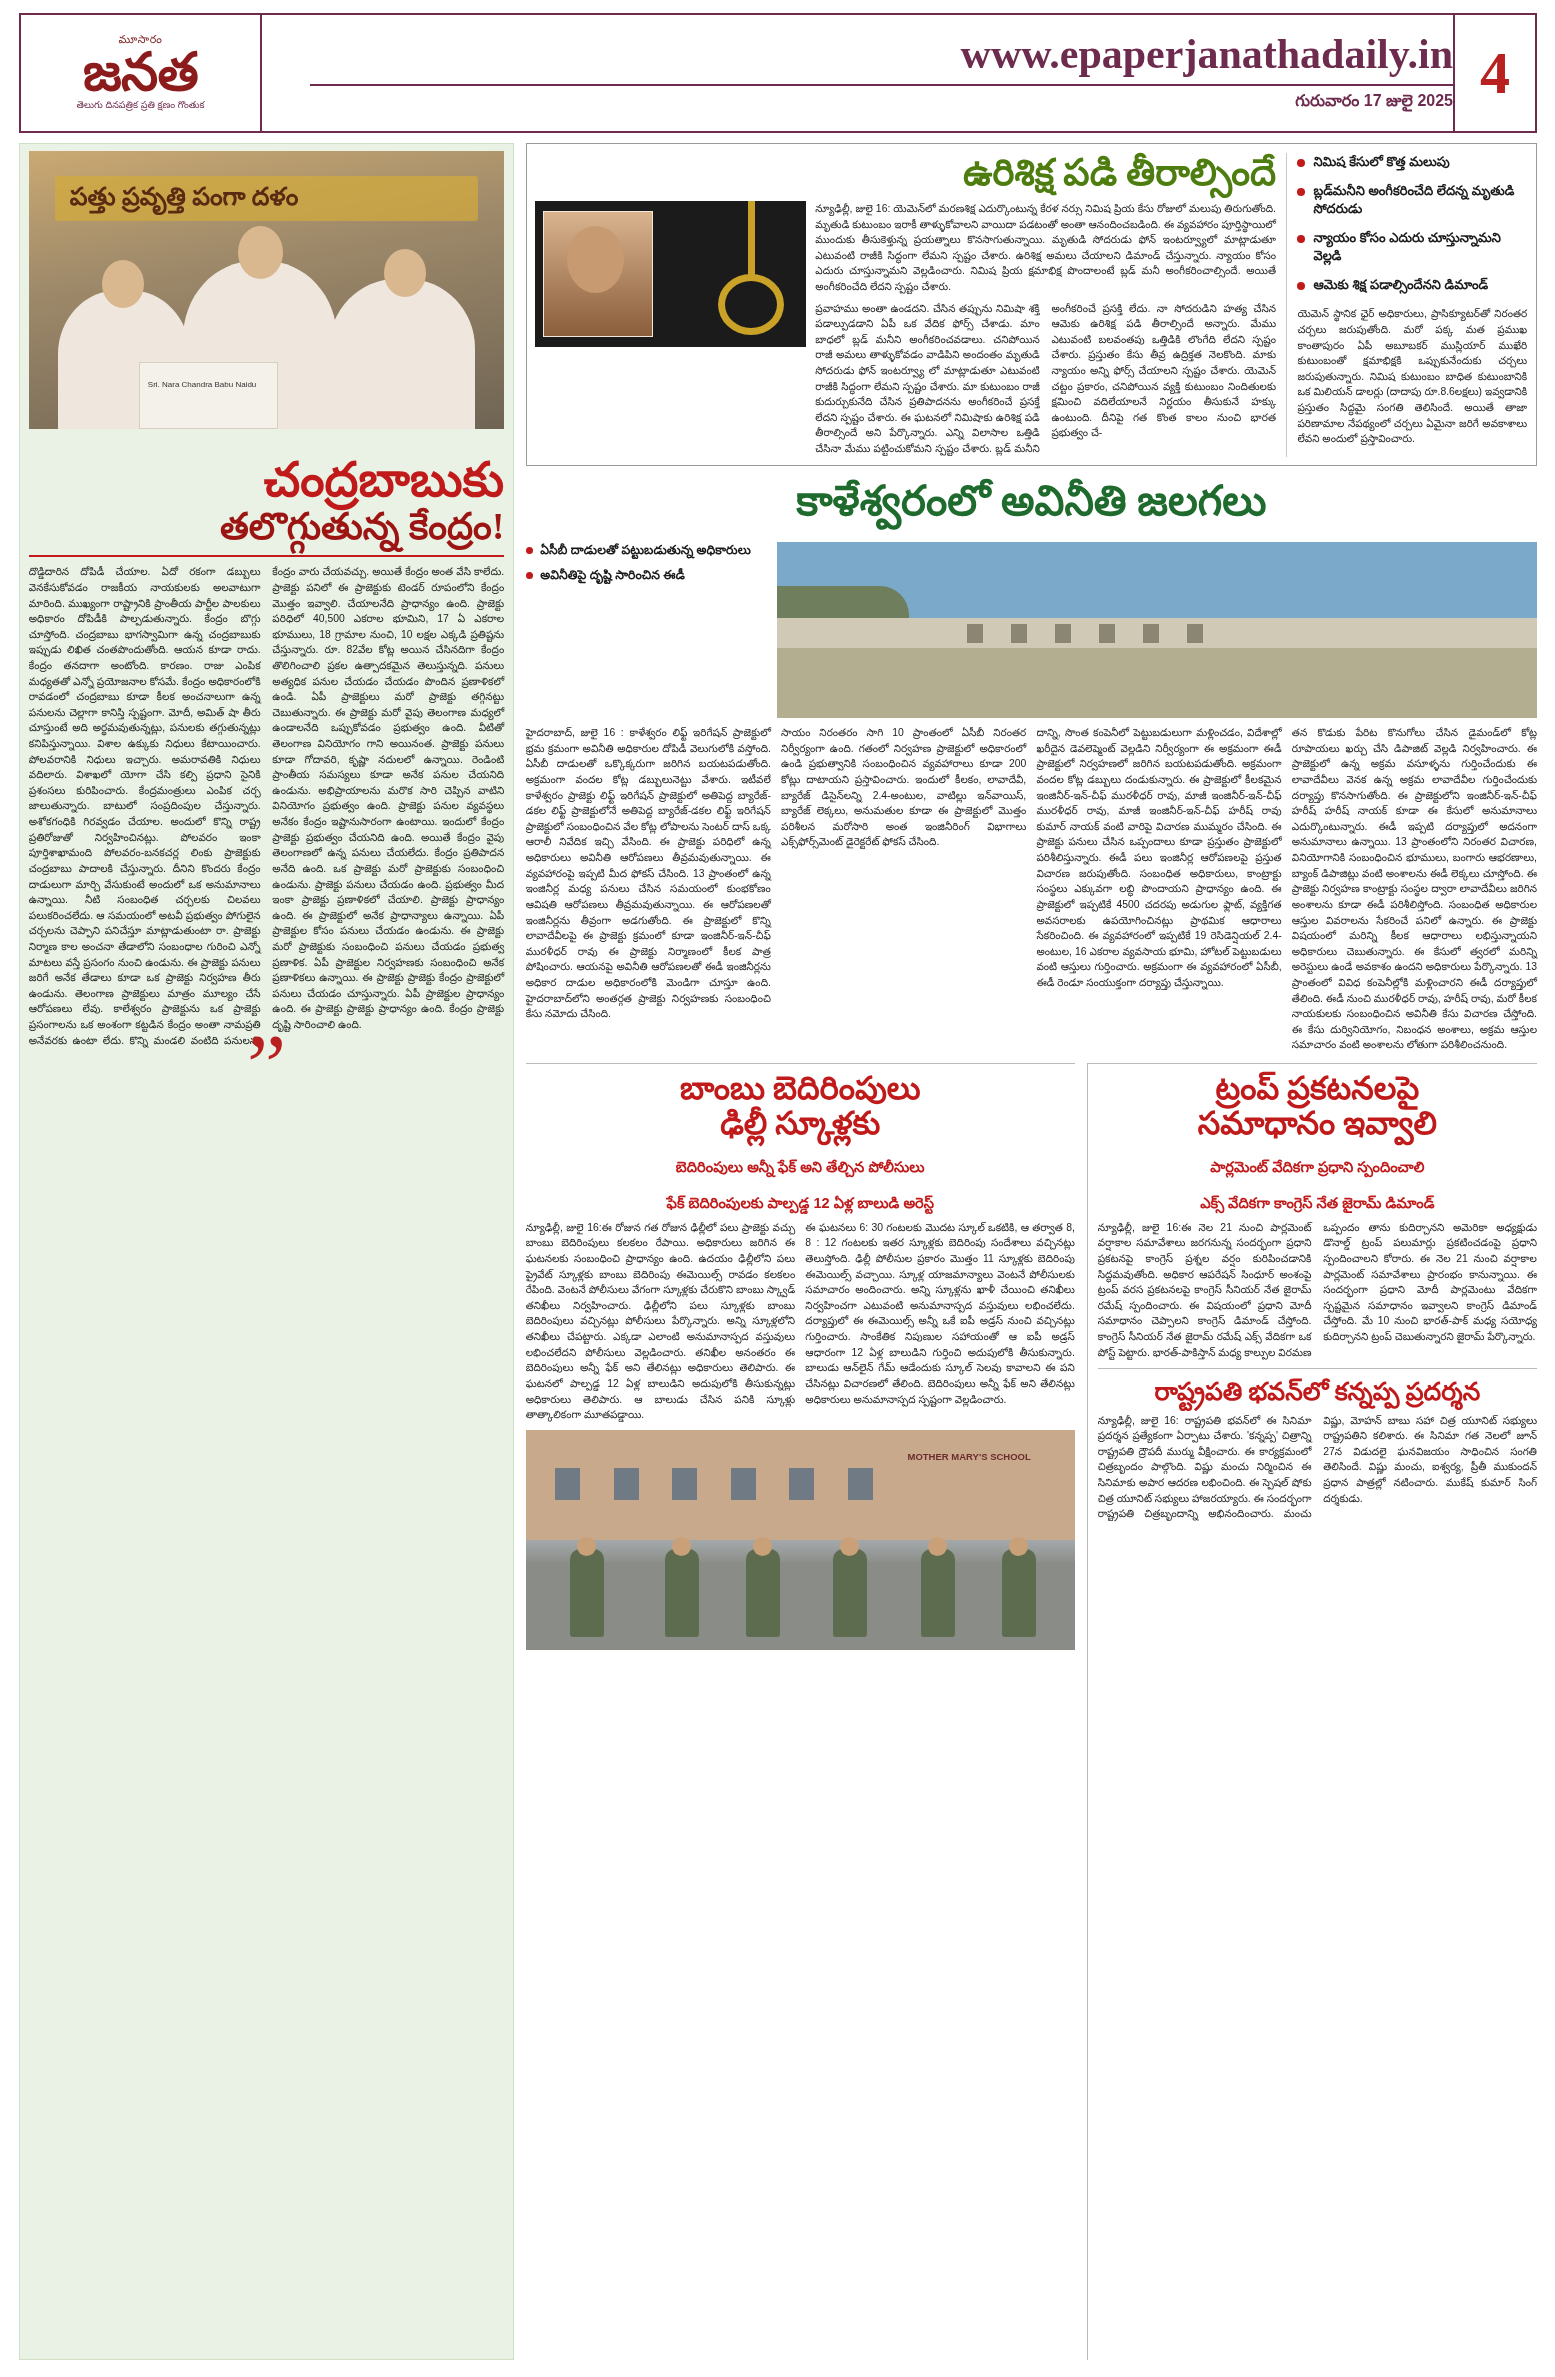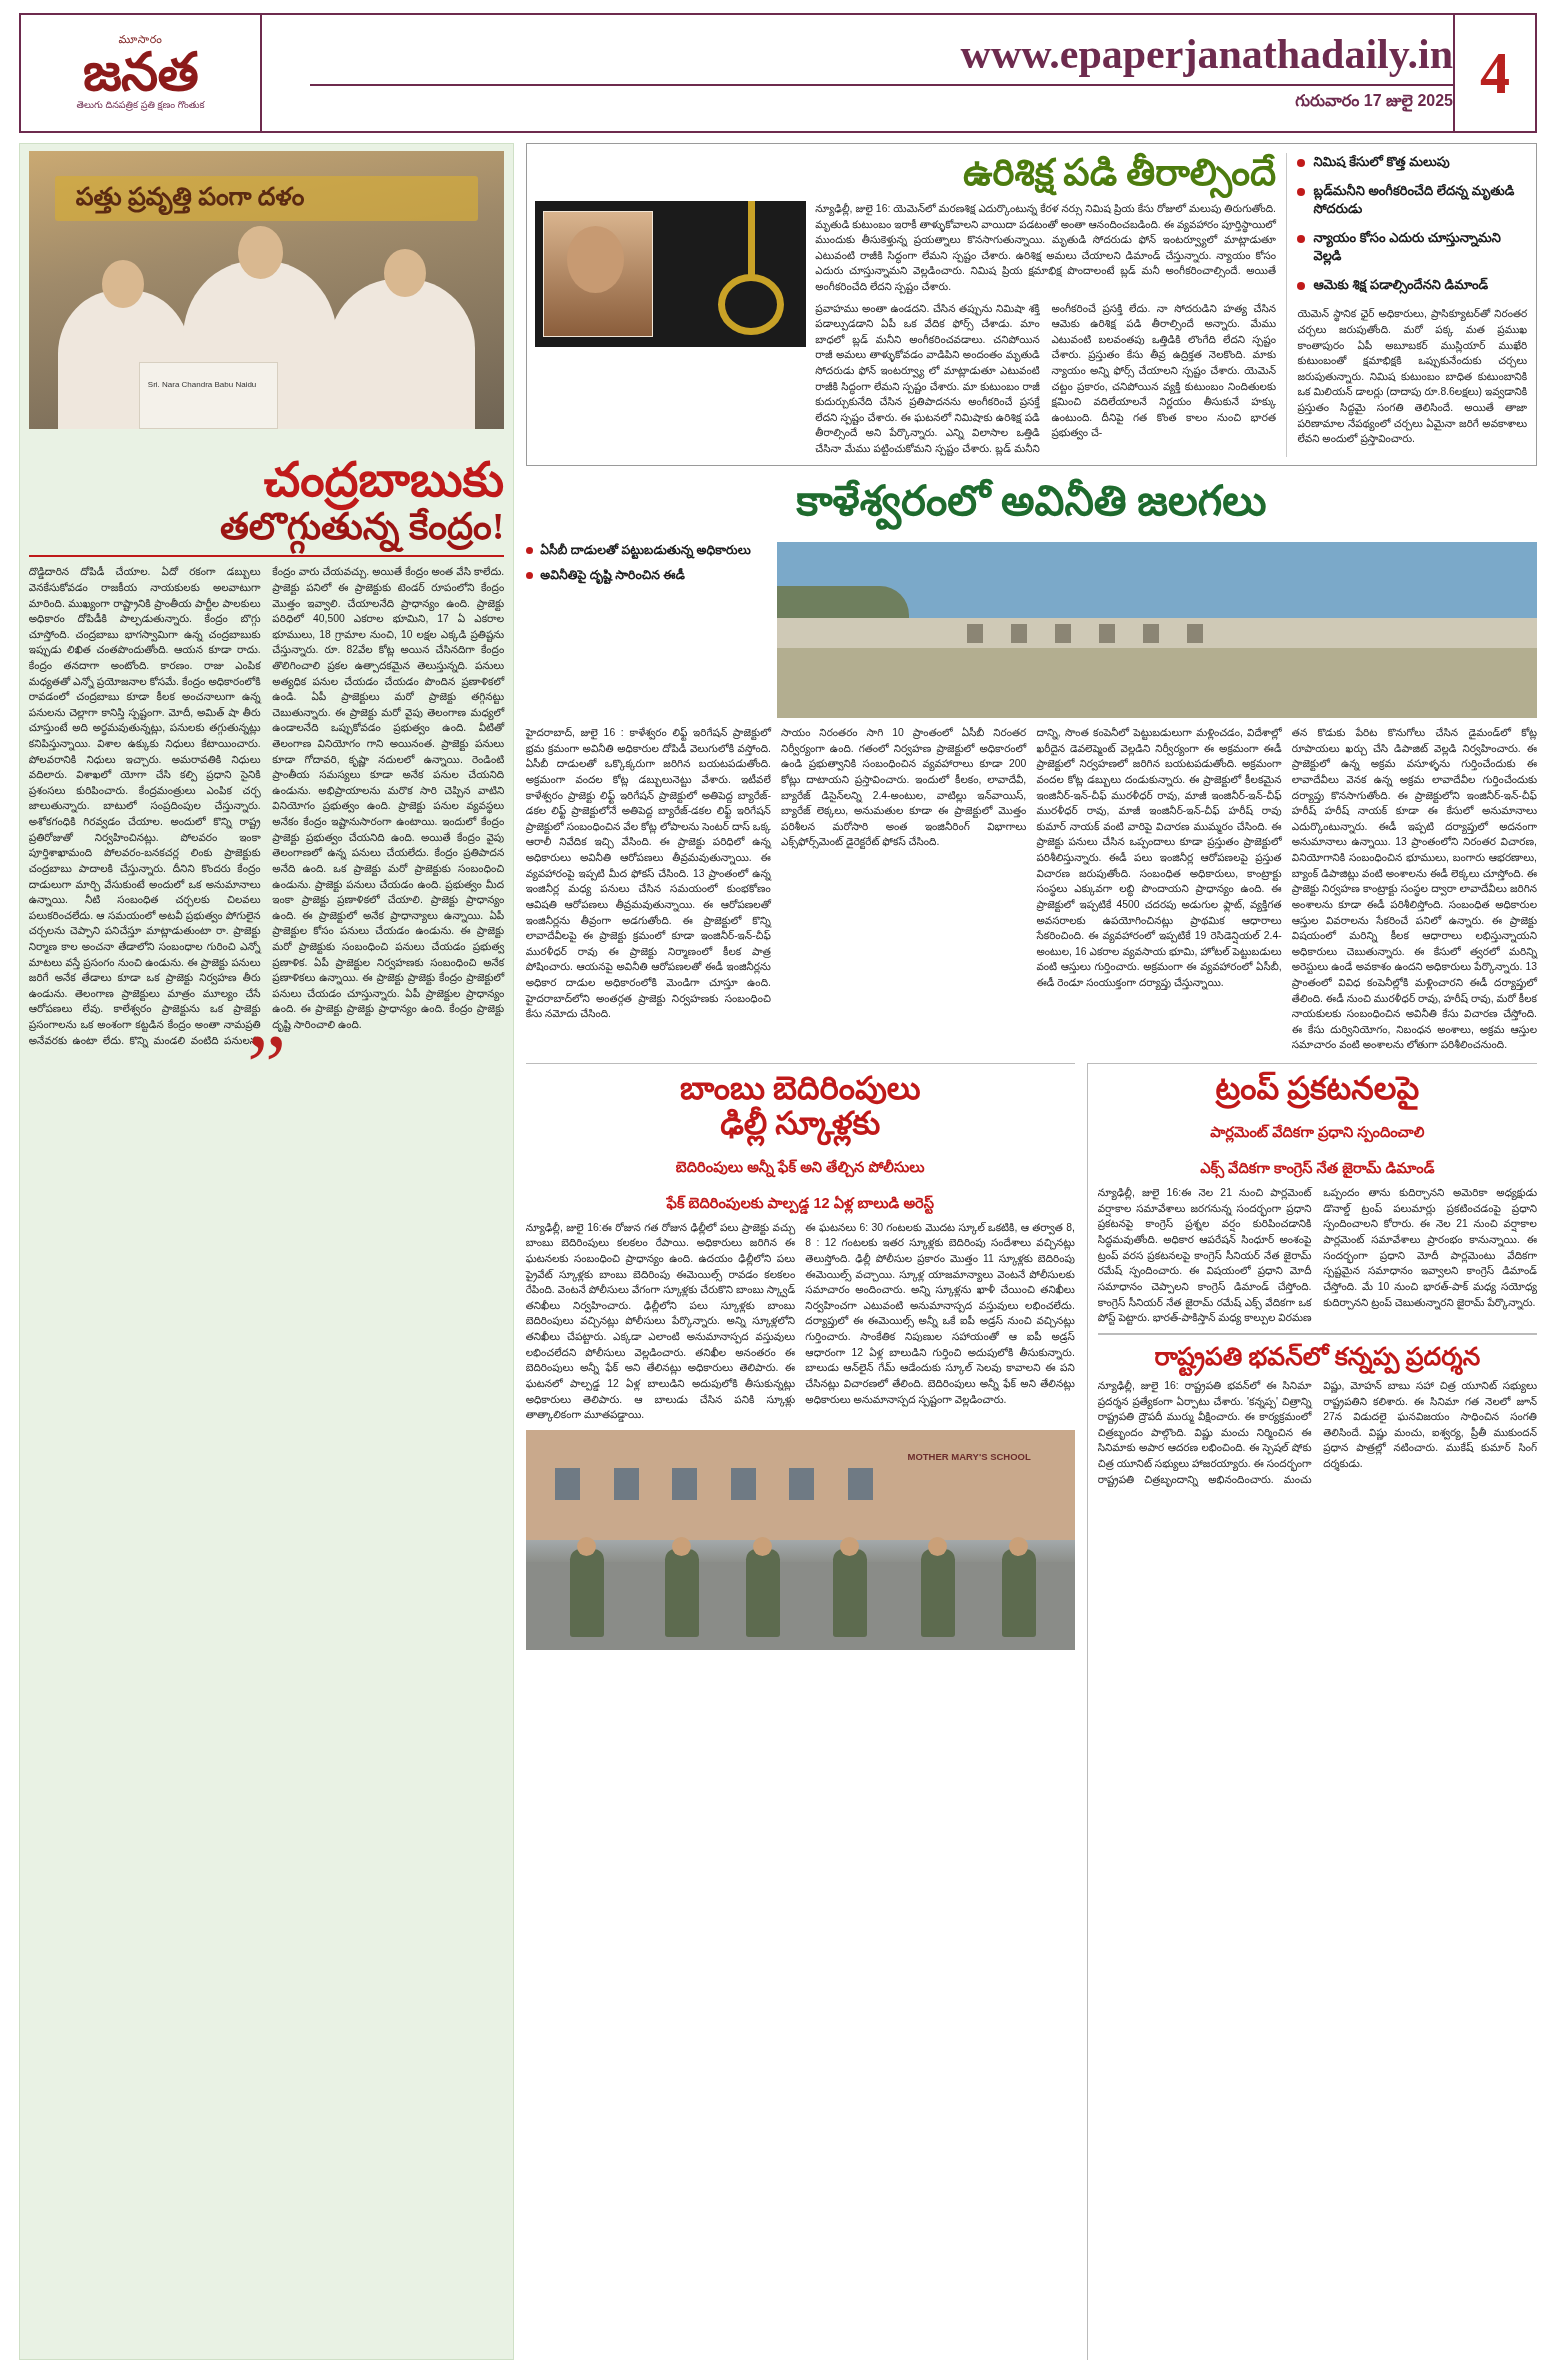--- a/index.html
+++ b/index.html
@@ -124,21 +124,21 @@
     background: linear-gradient(170deg,#caa972 0%, #9f8a6a 38%, #6f6454 100%);
   }
   .photo-lead .banner {
     position: absolute;
     top: 25px; left: 26px; right: 26px;
     height: 45px;
     background: rgba(210,170,60,0.72);
     border-radius: 2.9px;
   }
   .photo-lead .banner-text {
-    position:absolute; top:32px; left:47px;
+    position:absolute; top:32px; left:41px;
     color:#5b2a12; font-size:25px; font-weight:bold;
     font-family:"Liberation Serif", serif;
   }
   .photo-lead .figure {
     position: absolute;
     bottom: 0;
     border-radius: 46% 46% 0 0;
     background: #efe7dd;
   }
   .f1 { left: 29px; width: 132px; height: 139px; background:#e7ded2; }
@@ -451,20 +451,21 @@
             <div class="cop" style="left:476px">
                 <div class="hd"></div>
               </div>
           </div>
         </div>
 
         <div class="br-right">
           <div>
             <div class="head-red">
               <div>ట్రంప్ ప్రకటనలపై</div>
+              <div>సమాధానం ఇవ్వాలి</div>
             </div>
             <div class="sub-red">పార్లమెంట్ వేదికగా ప్రధాని స్పందించాలి</div>
             <div class="sub-red">ఎక్స్ వేదికగా కాంగ్రెస్ నేత జైరామ్ డిమాండ్</div>
             <div class="body-text two-col" style="margin-top:7.3px;">న్యూఢిల్లీ, జులై 16:ఈ నెల 21 నుంచి పార్లమెంట్ వర్షాకాల సమావేశాలు జరగనున్న సందర్భంగా ప్రధాని ప్రకటనపై కాంగ్రెస్ ప్రశ్నల వర్షం కురిపించడానికి సిద్ధమవుతోంది. అధికార ఆపరేషన్ సింధూర్ అంశంపై ట్రంప్ వరస ప్రకటనలపై కాంగ్రెస్ సీనియర్ నేత జైరామ్ రమేష్ స్పందించారు. ఈ విషయంలో ప్రధాని మోదీ సమాధానం చెప్పాలని కాంగ్రెస్ డిమాండ్ చేస్తోంది. కాంగ్రెస్ సీనియర్ నేత జైరామ్ రమేష్ ఎక్స్ వేదికగా ఒక పోస్ట్ పెట్టారు. భారత్-పాకిస్తాన్ మధ్య కాల్పుల విరమణ ఒప్పందం తాను కుదిర్చానని అమెరికా అధ్యక్షుడు డొనాల్డ్ ట్రంప్ పలుమార్లు ప్రకటించడంపై ప్రధాని స్పందించాలని కోరారు. ఈ నెల 21 నుంచి వర్షాకాల పార్లమెంట్ సమావేశాలు ప్రారంభం కానున్నాయి. ఈ సందర్భంగా ప్రధాని మోదీ పార్లమెంటు వేదికగా స్పష్టమైన సమాధానం ఇవ్వాలని కాంగ్రెస్ డిమాండ్ చేస్తోంది. మే 10 నుంచి భారత్-పాక్ మధ్య సయోధ్య కుదిర్చానని ట్రంప్ చెబుతున్నారని జైరామ్ పేర్కొన్నారు.</div>
           </div>
           <div class="hr-thin"></div>
           <div>
             <div class="kanappa-head">రాష్ట్రపతి భవన్‌లో కన్నప్ప ప్రదర్శన</div>
             <div class="body-text two-col" style="margin-top:5.9px;">న్యూఢిల్లీ, జులై 16: రాష్ట్రపతి భవన్‌లో ఈ సినిమా ప్రదర్శన ప్రత్యేకంగా ఏర్పాటు చేశారు. 'కన్నప్ప' చిత్రాన్ని రాష్ట్రపతి ద్రౌపదీ ముర్ము వీక్షించారు. ఈ కార్యక్రమంలో చిత్రబృందం పాల్గొంది. విష్ణు మంచు నిర్మించిన ఈ సినిమాకు అపార ఆదరణ లభించింది. ఈ స్పెషల్ షోకు చిత్ర యూనిట్ సభ్యులు హాజరయ్యారు. ఈ సందర్భంగా రాష్ట్రపతి చిత్రబృందాన్ని అభినందించారు. మంచు విష్ణు, మోహన్ బాబు సహా చిత్ర యూనిట్ సభ్యులు రాష్ట్రపతిని కలిశారు. ఈ సినిమా గత నెలలో జూన్ 27న విడుదలై ఘనవిజయం సాధించిన సంగతి తెలిసిందే. విష్ణు మంచు, ఐశ్వర్య, ప్రీతీ ముకుందన్ ప్రధాన పాత్రల్లో నటించారు. ముకేష్ కుమార్ సింగ్ దర్శకుడు.</div>
           </div>

